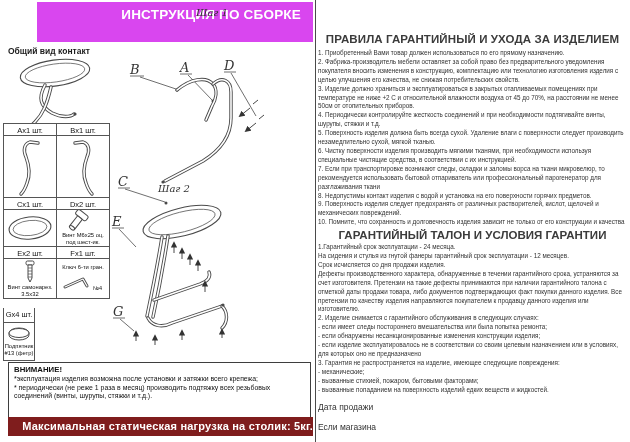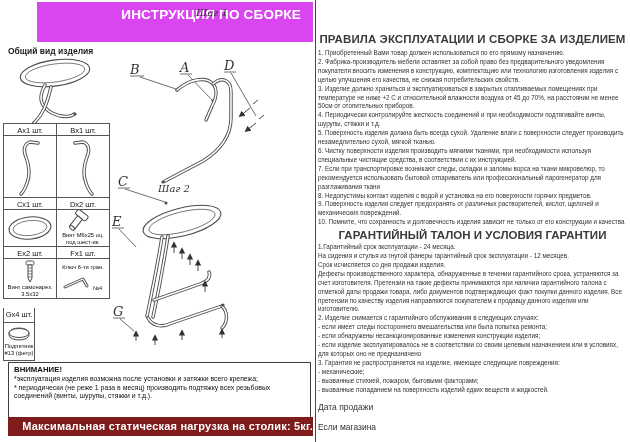--- a/index.html
+++ b/index.html
@@ -71,21 +71,21 @@
 </style>
 </head>
 <body>
 
 <div class="page">
 
   <div class="title-bar">
     <div class="t1">ИНСТРУКЦИЯ ПО СБОРКЕ</div>
   </div>
 
-  <div class="overview-label">Общий вид изделия</div>
+  <div class="overview-label">Общий вид контакт</div>
 
   <svg class="overview" width="105" height="76" viewBox="0 0 105 76">
     <g transform="rotate(-8 50 17)">
       <ellipse class="oval" cx="50" cy="17" rx="35" ry="13"></ellipse>
       <ellipse class="oval2" cx="50" cy="17" rx="30" ry="9"></ellipse>
     </g>
     <path class="to" d="M 40,29 C 33,42 35,50 47,57 C 57,62 66,61 69,58"></path>
     <path class="ti" d="M 40,29 C 33,42 35,50 47,57 C 57,62 66,61 69,58"></path>
     <path class="to" d="M 46,31 C 42,48 38,58 30,66 C 25,71 22,73 24,74 L 50,70"></path>
     <path class="ti" d="M 46,31 C 42,48 38,58 30,66 C 25,71 22,73 24,74 L 50,70"></path>
@@ -238,21 +238,21 @@
     <line class="pin" x1="95" y1="292" x2="95" y2="282" marker-end="url(#arr)"></line>
     <line class="pin" x1="26" y1="341" x2="26" y2="332" marker-end="url(#arr)"></line>
     <line class="pin" x1="45" y1="345" x2="45" y2="336" marker-end="url(#arr)"></line>
     <line class="pin" x1="72" y1="340" x2="72" y2="331" marker-end="url(#arr)"></line>
     <line class="pin" x1="112" y1="338" x2="112" y2="330" marker-end="url(#arr)"></line>
   </svg>
 
   <div class="divider"></div>
 
   <div class="right-col">
-    <div class="rules-title">ПРАВИЛА ЭКСПЛУАТАЦИИ И СБОРКЕ ЗА ИЗДЕЛИЕМ</div>
+    <div class="rules-title">ПРАВИЛА ГАРАНТИЙНЫЙ И УХОДА ЗА ИЗДЕЛИЕМ</div>
     <p class="rtext">1. Приобретенный Вами товар должен использоваться по его прямому назначению.</p>
     <p class="rtext">2. Фабрика-производитель мебели оставляет за собой право без предварительного уведомления покупателя вносить изменения в конструкцию, комплектацию или технологию изготовления изделия с целью улучшения его качества, не снижая потребительских свойств.</p>
     <p class="rtext">3. Изделие должно храниться и эксплуатироваться в закрытых отапливаемых помещениях при температуре не ниже +2 С и относительной влажности воздуха от 45 до 70%, на расстоянии не менее 50см от отопительных приборов.</p>
     <p class="rtext">4. Периодически контролируйте жесткость соединений и при необходимости подтягивайте винты, шурупы, стяжки и т.д.</p>
     <p class="rtext">5. Поверхность изделия должна быть всегда сухой. Удаление влаги с поверхности следует производить незамедлительно сухой, мягкой тканью.</p>
     <p class="rtext">6. Чистку поверхности изделия производить мягкими тканями, при необходимости используя специальные чистящие средства, в соответствии с их инструкцией.</p>
     <p class="rtext">7. Если при транспортировке возникают следы, складки и заломы ворса на ткани микровелюр, то рекомендуется использовать бытовой отпариватель или профессиональный парогенератор для разглаживания ткани</p>
     <p class="rtext">8. Недопустимы контакт изделия с водой и установка на его поверхности горячих предметов.</p>
     <p class="rtext">9. Поверхность изделия следует предохранять от различных растворителей, кислот, щелочей и механических повреждений.</p>
     <p class="rtext">10. Помните, что сохранность и долговечность изделия зависит не только от его конструкции и качества</p>

